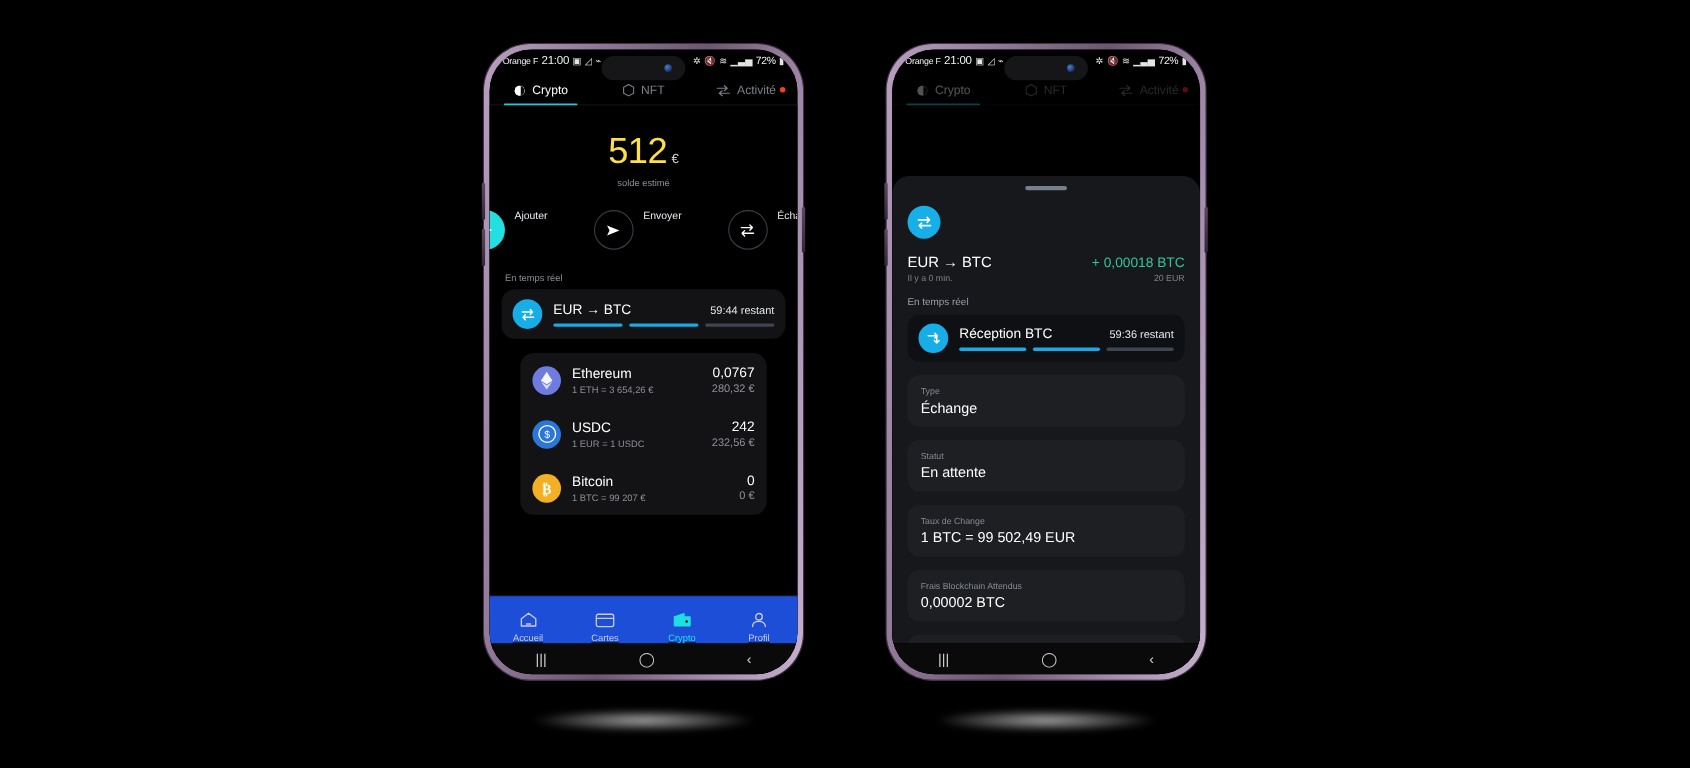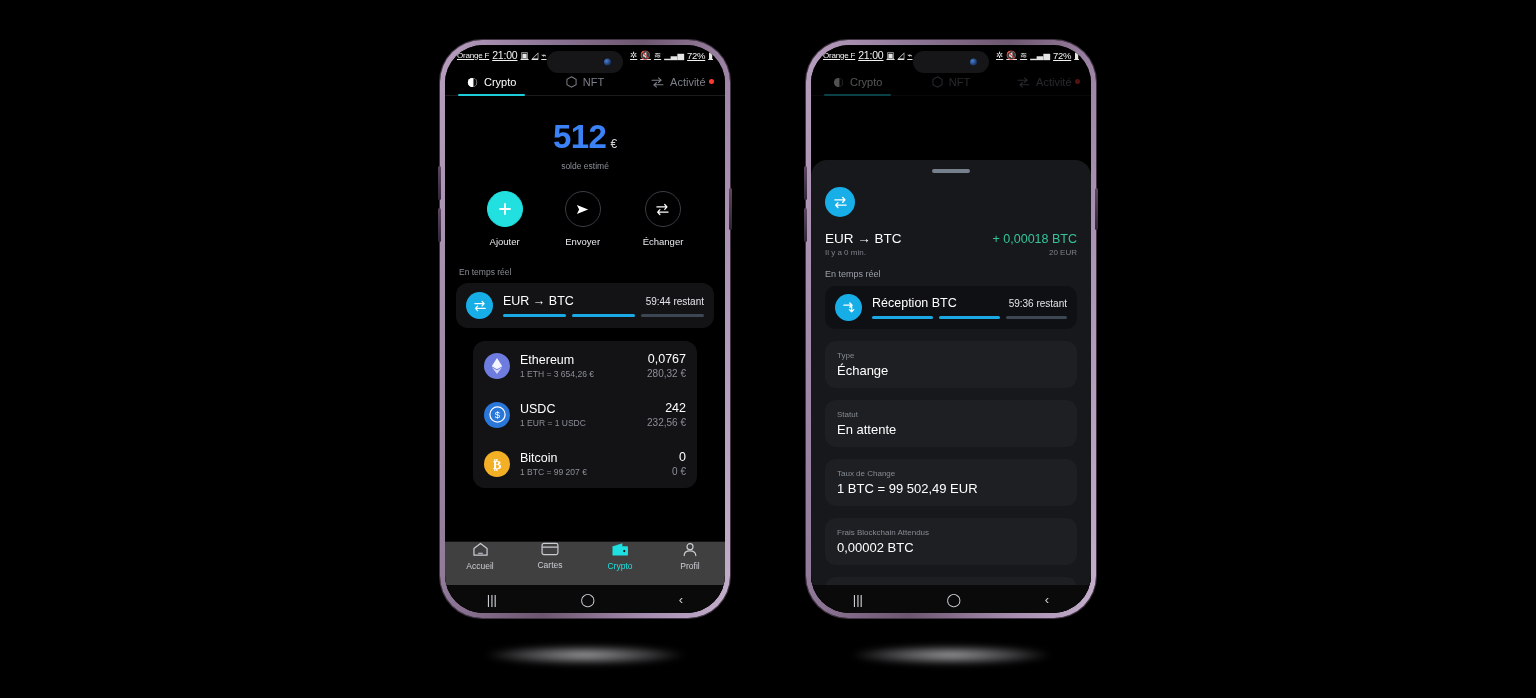--- a/index.html
+++ b/index.html
@@ -56,21 +56,21 @@
     background: #000;
     display: flex; flex-direction: column;
   }
 
   
   .statusbar {
     height: 20px; flex: 0 0 20px;
     display: flex; align-items: center; justify-content: space-between;
     padding: 0 12px;
     color: #f2f2f2; font-size: 9.5px; letter-spacing: .1px;
-    position: relative; z-index: 5; text-decoration: underline;
+    position: relative; z-index: 5;
   }
   .sb-left { display: flex; align-items: center; gap: 3px; }
   .sb-right { display: flex; align-items: center; gap: 3px; }
   .sb-carrier { font-size: 8px; letter-spacing: -.2px; }
   .sb-time { font-size: 10.5px; font-weight: 500; letter-spacing: -.2px; }
   .sb-ic { font-size: 8.5px; opacity: .95; line-height: 1; }
   .sb-batt { font-size: 9.5px; letter-spacing: -.3px; }
 
   
   .camera-pill {
@@ -105,27 +105,27 @@
     position: absolute; top: 3px; right: 11px;
     width: 5px; height: 5px; border-radius: 50%; background: #ff3b30;
   }
 
   
   .body { flex: 1; overflow: hidden; position: relative; background: #000; }
 
   
   .balance-wrap { text-align: center; padding: 22px 0 0; }
   .balance-row { display: flex; align-items: baseline; justify-content: center; gap: 4px; }
-  .balance-num { font-size: 33px; font-weight: 700; color: #3b82f6; letter-spacing: -.5px; }
+  .balance-num { font-size: 33px; font-weight: 400; color: #fde047; letter-spacing: -.5px; }
   .balance-cur { font-size: 12px; color: #cfd2d6; }
   .balance-sub { margin-top: 5px; font-size: 8.5px; color: #8b8f97; }
 
   
   .actions { display: flex; justify-content: center; gap: 42px; margin-top: 20px; }
-  .action { display: flex; flex-direction: column; align-items: center; gap: 9px; }
+  .action { display: flex; flex-direction: row; gap: 9px; }
   .action-circle {
     width: 36px; height: 36px; border-radius: 50%;
     display: flex; align-items: center; justify-content: center;
     border: 1px solid #3a3d44; color: #fff;
   }
   .action-circle.filled { background: #22e0e0; border-color: #22e0e0; color: #00373a; }
   .action-label { font-size: 9.5px; color: #e8eaee; }
 
   
   .sec-title { font-size: 8.5px; color: #898d95; padding: 0 14px; margin: 20px 0 6px; }
@@ -161,22 +161,22 @@
   .ic-btc { background: #f4b025; }
   .asset-mid { flex: 1; min-width: 0; }
   .asset-name { font-size: 12.5px; color: #fff; }
   .asset-sub { font-size: 8.5px; color: #8b8f97; margin-top: 2px; }
   .asset-right { text-align: right; }
   .asset-amt { font-size: 12.5px; color: #fff; }
   .asset-val { font-size: 10px; color: #8b8f97; margin-top: 2px; }
 
   
   .bottomnav {
-    flex: 0 0 44px; display: flex; align-items: flex-start;
-    border-top: 1px solid #141416; background: #404040;
+    flex: 0 0 44px; display: flex; align-items: flex-end;
+    border-top: 1px solid #141416; background: #1d4ed8; text-decoration: underline;
   }
   .bnav { flex: 1; display: flex; flex-direction: column; align-items: center; gap: 4px; color: #c9ccd2; }
   .bnav.active { color: #1fe0e0; }
   .bnav-label { font-size: 8.5px; }
 
   
   .androidnav {
     flex: 0 0 28px; display: flex; align-items: center; justify-content: space-around;
     background: #0a0a0b; color: #cfd2d6;
   }

